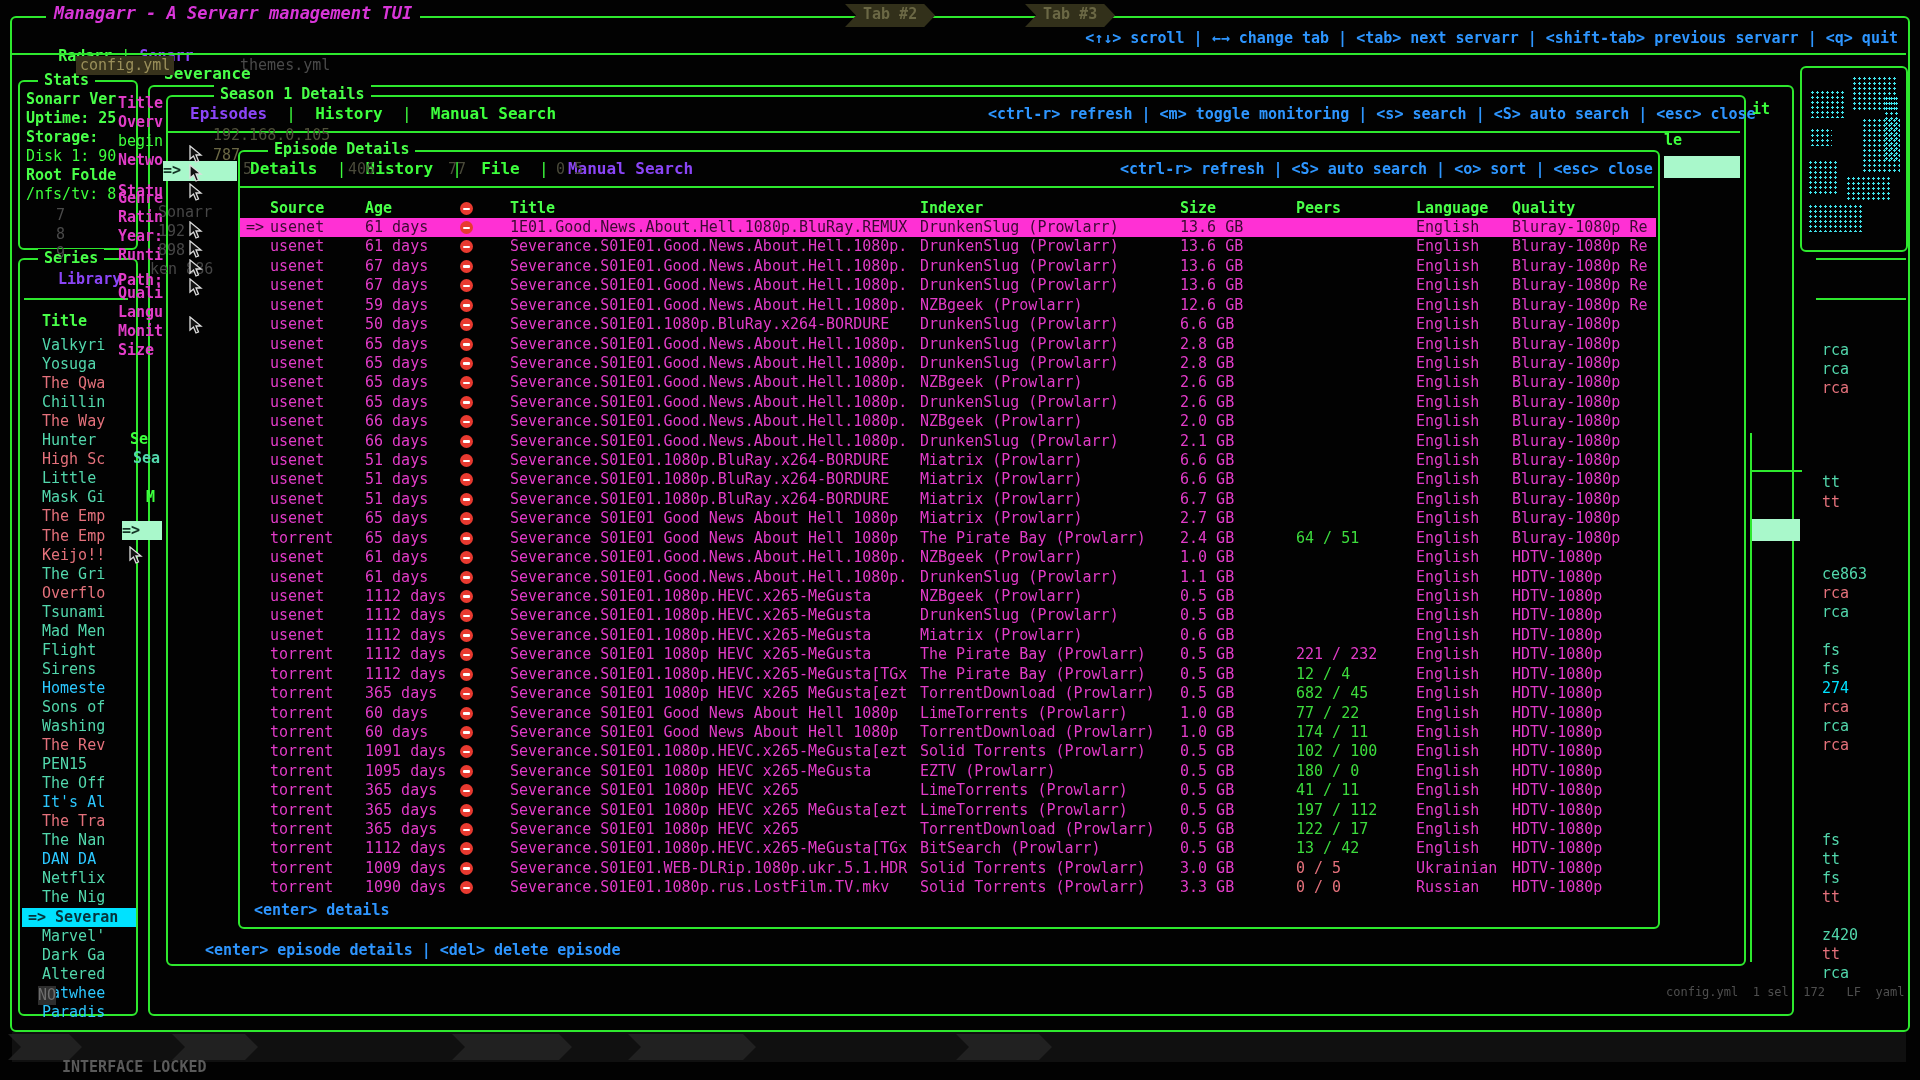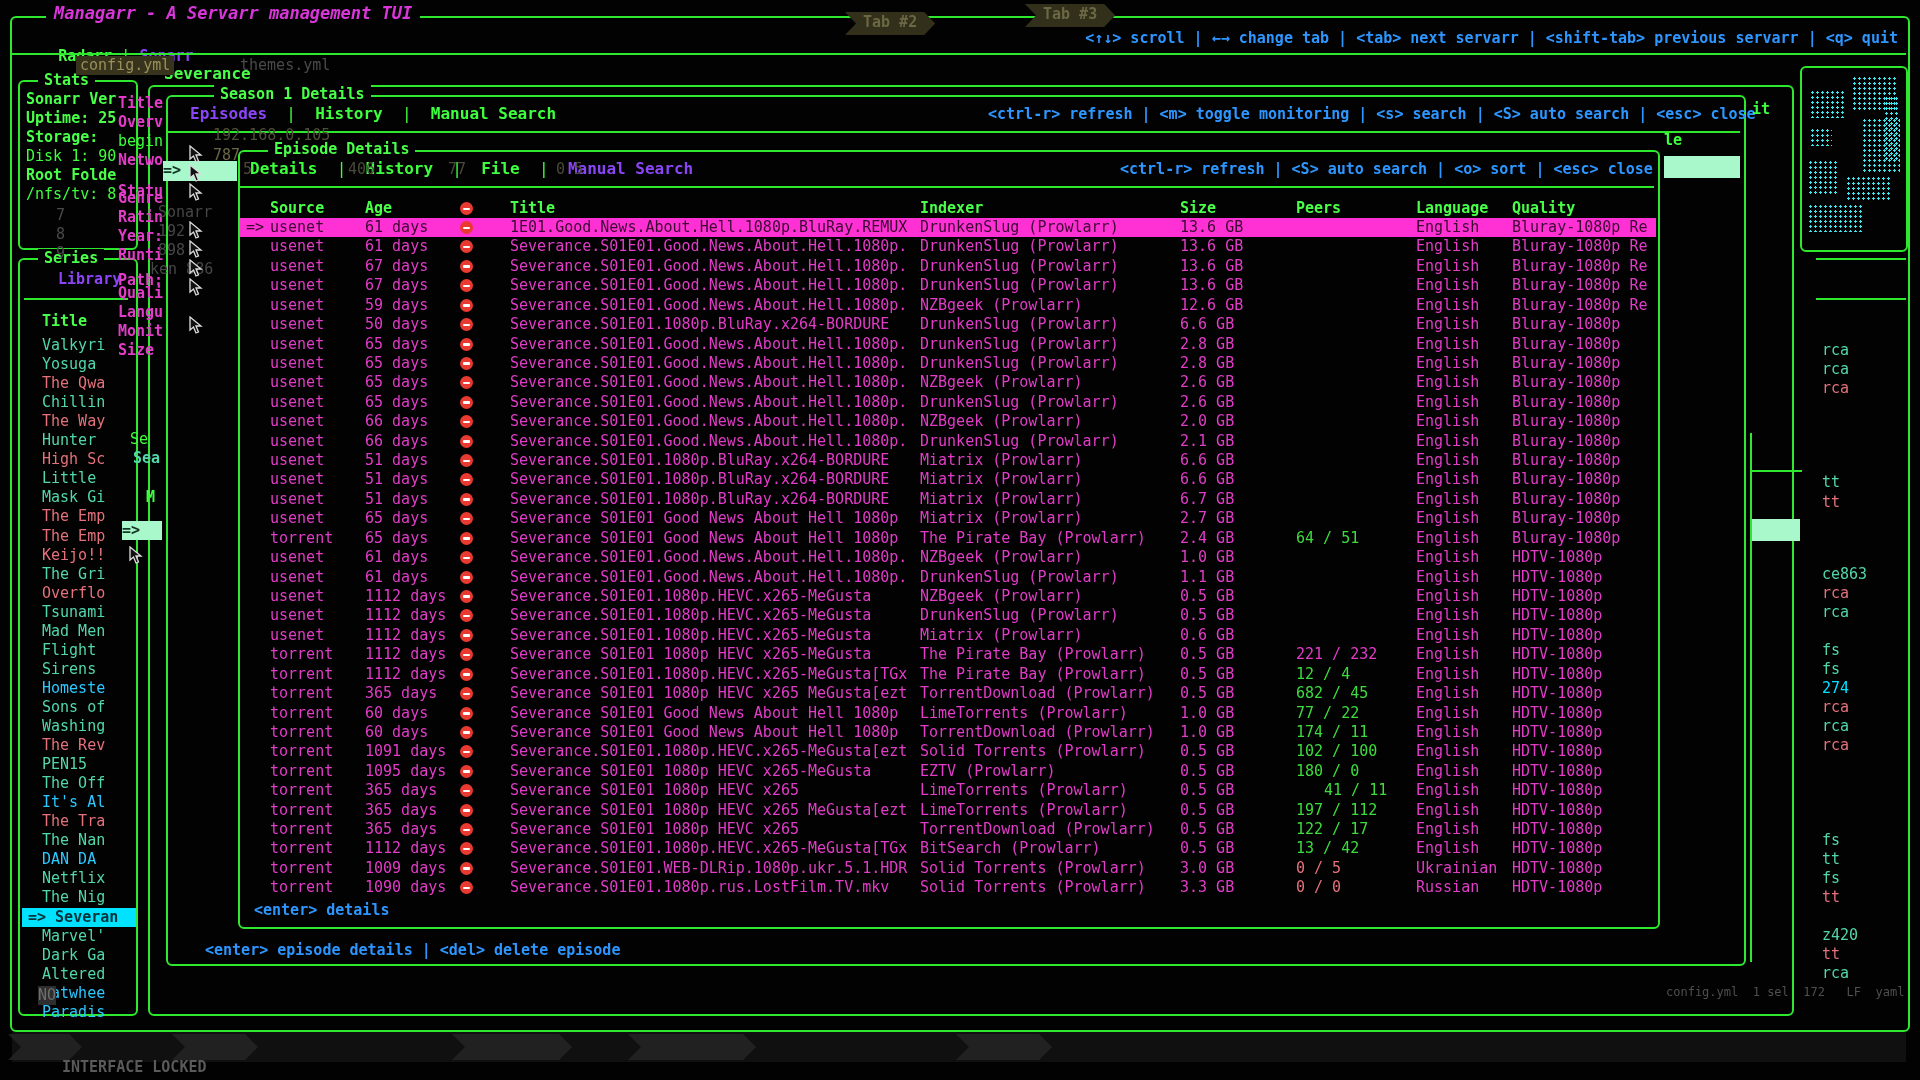--- a/index.html
+++ b/index.html
@@ -45,21 +45,21 @@
         clip-path:polygon(0 0,calc(100% - 11px) 0,100% 50%,calc(100% - 11px) 100%,0 100%,11px 50%);white-space:pre;}
   .ptr{position:absolute;width:15px;height:18px;}
 </style>
 </head>
 <body>
 
 <div id="root">
 
   <div class="panel" style="left:10px;top:16px;width:1896px;height:1012px;"></div>
 
-  <div class="ztab" style="left:845px;top:12px;">Tab #2</div>
+  <div class="ztab" style="left:845px;top:4px;">Tab #2</div>
   <div class="ztab" style="left:1025px;top:4px;">Tab #3</div>
 
   <div class="abs" style="left:46px;top:4px;background:#020202;padding:0 8px;color:#d836d8;font-weight:bold;font-style:italic;font-size:17px;">Managarr - A Servarr management TUI</div>
 
   <div class="abs" style="left:22px;top:28px;">
     <span class="gb">Radarr</span><span class="g"> <span>|</span> </span><span class="pur">Sonarr</span>
   </div>
   <div class="abs blue" style="right:22px;top:29px;">&lt;↑↓&gt; scroll | ←→ change tab | &lt;tab&gt; next servarr | &lt;shift-tab&gt; previous servarr | &lt;q&gt; quit</div>
   <div class="hline" style="left:12px;top:53px;width:1894px;"></div>
 
@@ -468,21 +468,21 @@
         <span class="c-ln">English</span>
         <span class="c-q">HDTV-1080p</span>
       </div>
       <div class="trow" style="top: 781.18px; color: rgb(226, 60, 200);">
         <span class="c-src">torrent</span>
         <span class="c-age">365 days</span>
         <span class="noicon"></span>
         <span class="c-ti">Severance S01E01 1080p HEVC x265</span>
         <span class="c-ix">LimeTorrents (Prowlarr)</span>
         <span class="c-sz">0.5 GB</span>
-        <span class="c-pr" style="color: rgb(61, 220, 61); margin-left: 28px;">41 / 11</span>
+        <span class="c-pr" style="color: rgb(61, 220, 61);">41 / 11</span>
         <span class="c-ln">English</span>
         <span class="c-q">HDTV-1080p</span>
       </div>
       <div class="trow" style="top: 800.6px; color: rgb(226, 60, 200);">
         <span class="c-src">torrent</span>
         <span class="c-age">365 days</span>
         <span class="noicon"></span>
         <span class="c-ti">Severance S01E01 1080p HEVC x265 MeGusta[ezt</span>
         <span class="c-ix">LimeTorrents (Prowlarr)</span>
         <span class="c-sz">0.5 GB</span>
@@ -606,21 +606,21 @@
       <div class="abs" style="left: 240px; top: 56px; color: rgb(74, 74, 74);">themes.yml</div>
       <div class="abs" style="left: 213px; top: 126px; color: rgb(80, 80, 58);">192.168.0.105</div>
       <div class="abs" style="left: 213px; top: 146px; color: rgb(107, 104, 69);">787</div>
       <div class="abs" style="left: 158px; top: 203px; color: rgb(71, 71, 71);">Sonarr</div>
       <div class="abs" style="left: 158px; top: 222px; color: rgb(71, 71, 71);">192</div>
       <div class="abs" style="left: 158px; top: 241px; color: rgb(71, 71, 71);">898</div>
       <div class="abs" style="left: 150px; top: 260px; color: rgb(71, 71, 71);">ken 886</div>
       <div class="abs" style="left: 56px; top: 206px; color: rgb(74, 74, 74);">7</div>
       <div class="abs" style="left: 56px; top: 225px; color: rgb(74, 74, 74);">8</div>
       <div class="abs" style="left: 56px; top: 244px; color: rgb(74, 74, 74);">9</div>
-      <div class="abs" style="left: 130px; top: 430px; color: rgb(61, 255, 61); font-weight: normal;">Se</div>
+      <div class="abs" style="left: 130px; top: 430px; color: rgb(61, 255, 61); font-weight: bold;">Se</div>
       <div class="abs" style="left: 133px; top: 449px; color: rgb(82, 215, 172); font-weight: bold;">Sea</div>
       <div class="abs" style="left: 146px; top: 488px; color: rgb(61, 255, 61); font-weight: bold;">M</div>
       <div class="abs" style="left: 1752px; top: 100px; color: rgb(61, 255, 61); font-weight: bold;">it</div>
       <div class="abs" style="left: 1664px; top: 131px; color: rgb(61, 255, 61); font-weight: bold;">le</div>
       <div class="abs" style="left: 243px; top: 160px; color: rgb(74, 74, 58);">5</div>
       <div class="abs" style="left: 348px; top: 160px; color: rgb(74, 74, 58);">406</div>
       <div class="abs" style="left: 448px; top: 160px; color: rgb(74, 74, 58);">77</div>
       <div class="abs" style="left: 556px; top: 160px; color: rgb(74, 74, 58);">0 5</div>
       <div class="abs" style="left: 38px; top: 986px; color: rgb(110, 110, 110); background: rgb(46, 46, 46); padding: 0px 0;">NO</div>
       <div class="abs" style="left: 1666px; top: 983px; color: rgb(79, 79, 79); font-size: 12px;">config.yml  1 sel  172   LF  yaml</div>

